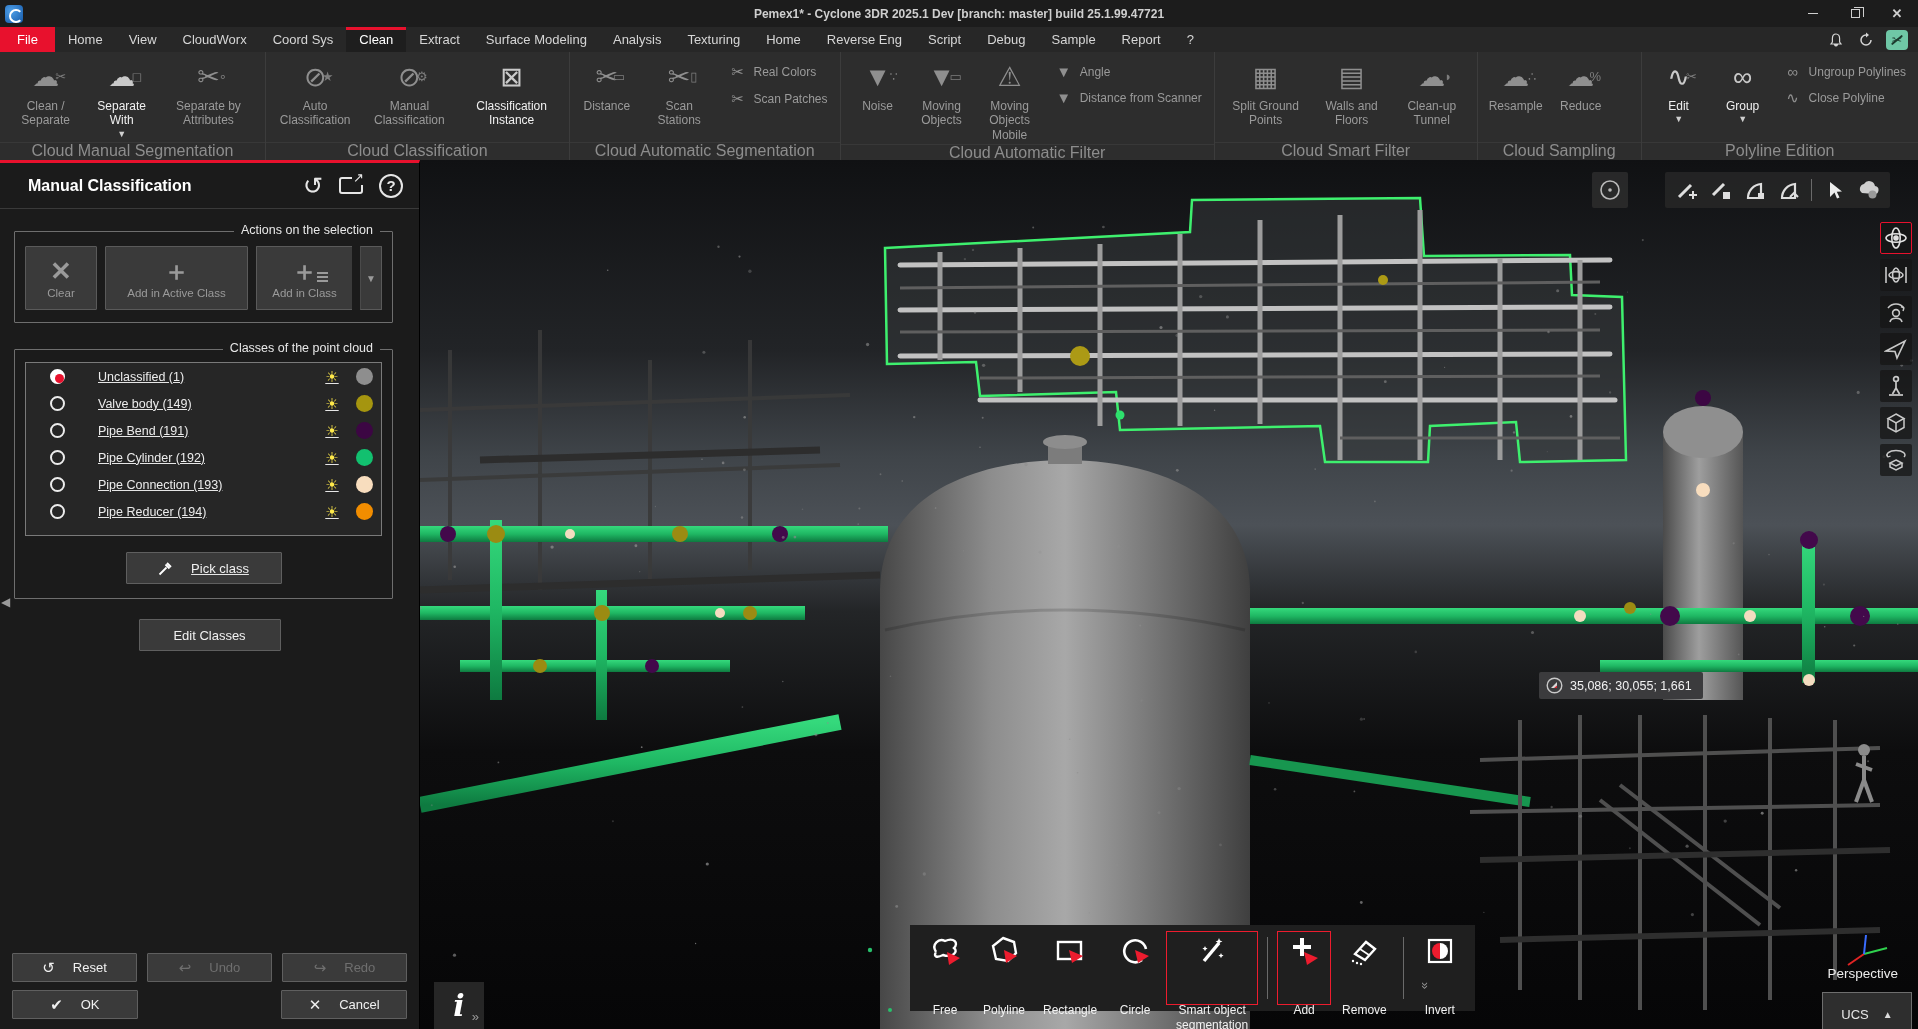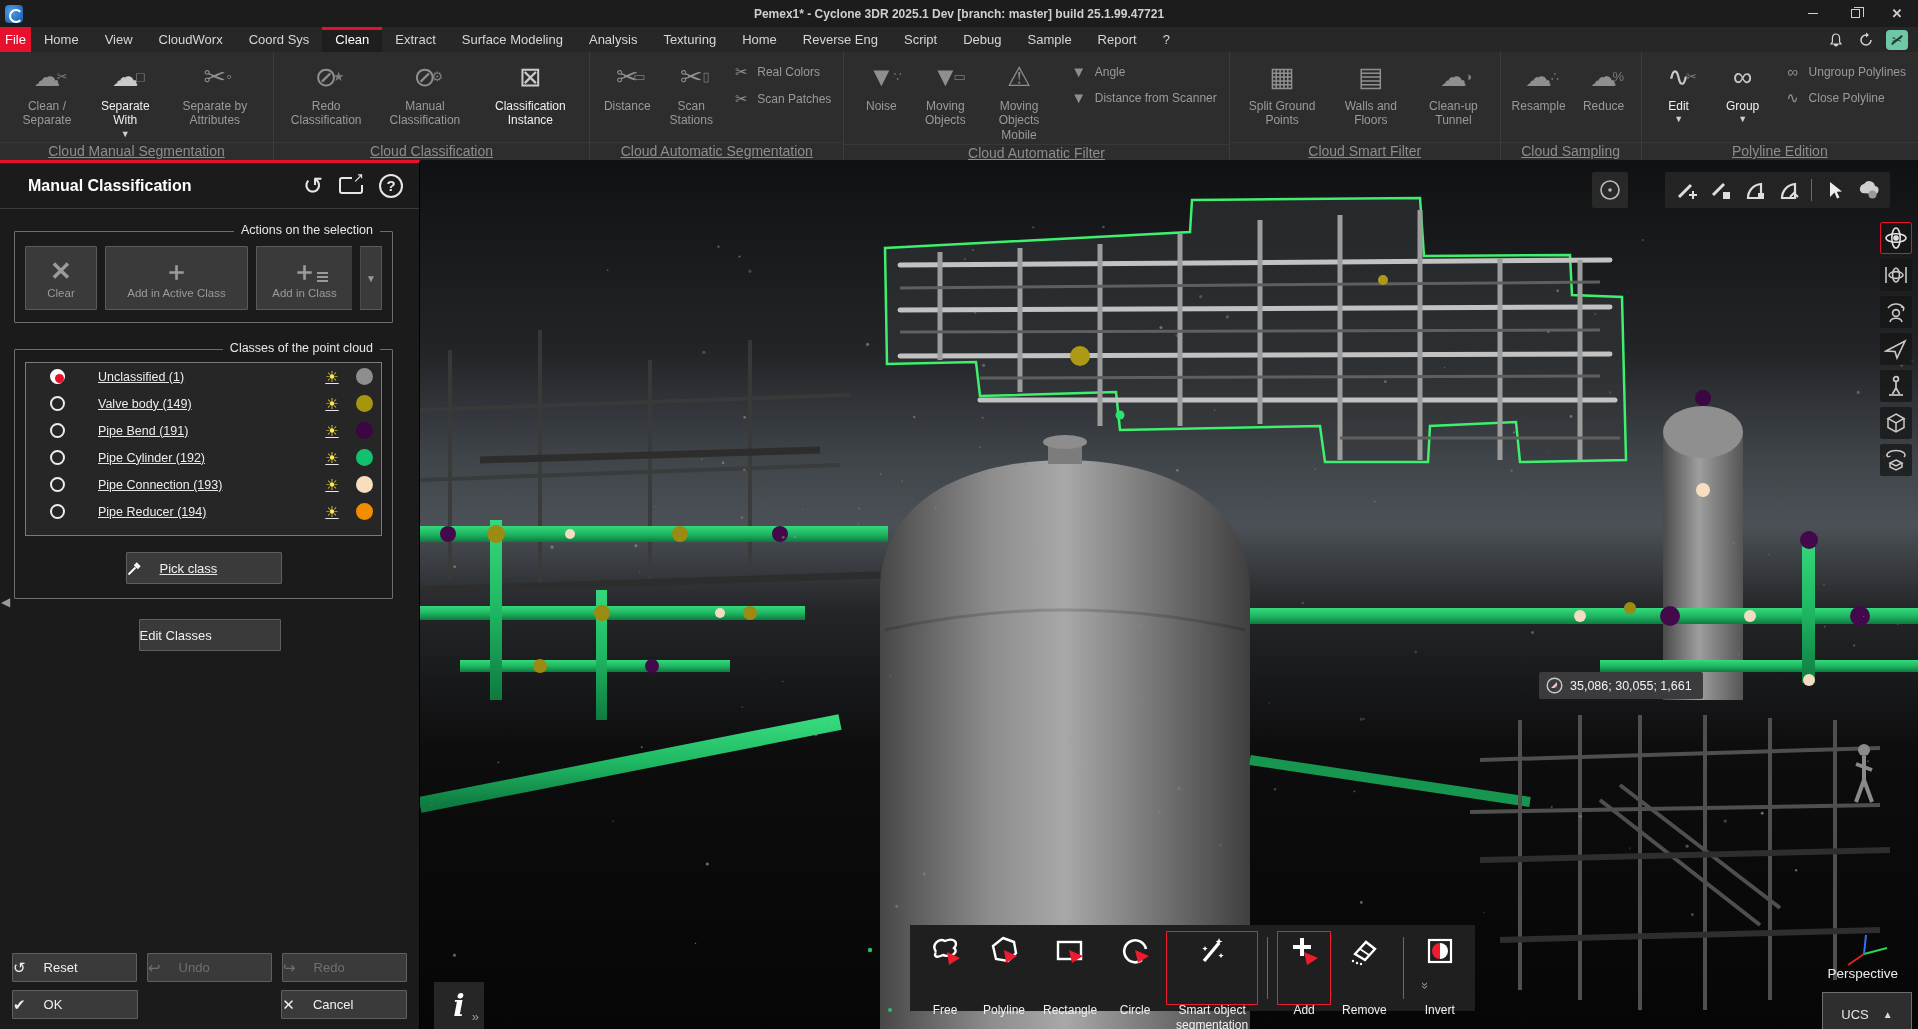--- a/index.html
+++ b/index.html
@@ -19,36 +19,36 @@
   .win-btn { width:42px; height:100%; display:flex; align-items:center; justify-content:center; color:#cfcfcf; }
   .glyph-min { width:10px; height:1px; background:#cfcfcf; display:block; }
   .glyph-restore { width:9px; height:9px; border:1px solid #cfcfcf; display:block; position:relative; }
   .glyph-restore::before { content:""; position:absolute; left:2px; top:-3px; width:9px; height:9px; border:1px solid #cfcfcf; border-left:none; border-bottom:none; }
   .glyph-close { font-size:13px; line-height:1; }
 
   
   .menubar { position:absolute; top:27px; left:0; right:0; height:25px; background:#272727;
     display:flex; align-items:stretch; font-size:13px; color:#d6d6d6; }
   .menu-item { padding:0 13px; display:flex; align-items:center; cursor:default; position:relative; }
-  .menu-item.file { background:#e8112d; color:#fff; padding:0 5px; }
+  .menu-item.file { background:#e8112d; color:#fff; padding:0 17px; }
   .menu-item.active { background:#1e1e1e; color:#fff; }
   .menu-item.active::before { content:""; position:absolute; top:0; left:0; right:0; height:3px; background:#e8112d; }
   .menubar-right { margin-left:auto; display:flex; align-items:center; gap:10px; padding-right:10px; }
   .mb-ic { width:20px; height:20px; display:flex; align-items:center; justify-content:center; color:#d6d6d6; }
   .mb-green { width:22px; height:20px; background:#6fc7a6; border-radius:4px; color:#1d3a2e; font-size:12px;
     display:flex; align-items:center; justify-content:center; position:relative; }
   .mb-green::after { content:""; position:absolute; width:14px; height:2px; background:#1d3a2e; transform:rotate(-40deg); border-radius:2px; }
 
   
   .ribbon { position:absolute; top:52px; left:0; right:0; height:108px; background:#2d2d2d;
     display:flex; align-items:stretch; }
   .rgroup { display:flex; flex-direction:column; border-right:1px solid #3c3c3c; }
   .rgroup-content { flex:1; display:flex; align-items:stretch; padding:3px 6px 0 6px; gap:2px; }
-  .rgroup-label { height:18px; text-align:center; font-size:14px; color:#8d8d8d; line-height:16px;
-    border-top:1px solid #383838; white-space:nowrap; padding:0 8px;text-decoration:underline; }
+  .rgroup-label { height:18px; text-align:center; font-size:16px; color:#8d8d8d; line-height:16px;
+    border-top:1px solid #383838; white-space:nowrap; padding:0 25px; }
   .rbtn { min-width:62px; padding:2px 5px; display:flex; flex-direction:column; align-items:center;
     justify-content:flex-start; color:#9a9a9a; font-size:12px; text-align:center; line-height:1.2; border-radius:2px; }
   .rbtn .ic { position:relative; font-size:27px; line-height:40px; height:42px; color:#8f8f8f; }
   .rbtn .ic .ov { position:absolute; font-size:13px; right:-7px; bottom:2px; color:#7d7d7d; }
   .rbtn.lit { color:#f0f0f0; }
   .rbtn.lit .ic { color:#c9c9c9; }
   .rbtn .dd { font-size:9px; color:#cfcfcf; margin-top:1px; }
   .rsmall-col { display:flex; flex-direction:column; justify-content:flex-start; gap:9px; padding:8px 6px 0 8px; }
   .rsmall { display:flex; align-items:center; gap:7px; color:#9a9a9a; font-size:12px; white-space:nowrap; }
   .rsmall .sic { font-size:15px; color:#8f8f8f; width:18px; text-align:center; }
@@ -95,21 +95,21 @@
   .cc-active { width:62px; display:flex; justify-content:center; }
   .radio { width:15px; height:15px; border:2px solid #ececec; border-radius:50%; background:transparent; }
   .radio.on { background:#fff; border-color:#fff; position:relative; }
   .radio.on::after { content:""; position:absolute; left:3px; top:3px; width:9px; height:9px; background:#e8112d; border-radius:50%; }
   .cc-name { flex:1; padding-left:10px; }
   .cc-bulb { width:30px; text-align:center; color:#ffe94a; font-size:15px; }
   .cc-color { width:34px; display:flex; justify-content:center; }
   .cdot { width:17px; height:17px; border-radius:50%; }
   .pickclass-wrap { display:flex; justify-content:center; margin-top:16px; }
   .btn { background:#3a3a3a; border:1px solid #5f5f5f; border-radius:1px; color:#f0f0f0; font-size:13px;
-    display:flex; align-items:center; gap:18px; }
+    display:flex; align-items:center; justify-content:center; gap:18px; }
   .pick-btn { width:156px; height:32px; }
   .editclasses-wrap { display:flex; justify-content:center; margin-top:20px; }
   .edit-btn { width:142px; height:32px; }
 
   .panel-footer { position:absolute; bottom:0; left:0; right:0; padding:8px 12px 10px 12px; }
   .pf-row { display:flex; gap:10px; margin-top:8px; }
   .pf-btn { flex:1; height:29px; font-size:13px; }
   .pf-btn.disabled { color:#6f6f6f; }
   .pf-btn .bic { font-size:15px; }
   .pf-spacer { flex:1; }
@@ -234,21 +234,21 @@
           <span>Separate by Attributes</span>
         </div>
       </div>
       <div class="rgroup-label">Cloud Manual Segmentation</div>
     </div>
 
     <div class="rgroup">
       <div class="rgroup-content">
         <div class="rbtn">
           <span class="ic">⊘<span class="ov">★</span></span>
-          <span>Redo Classification</span>
+          <span>Auto Classification</span>
         </div>
         <div class="rbtn">
           <span class="ic">⊘<span class="ov">⚙</span></span>
           <span>Manual Classification</span>
         </div>
         <div class="rbtn lit">
           <span class="ic">⊠</span>
           <span>Classification Instance</span>
         </div>
       </div>

